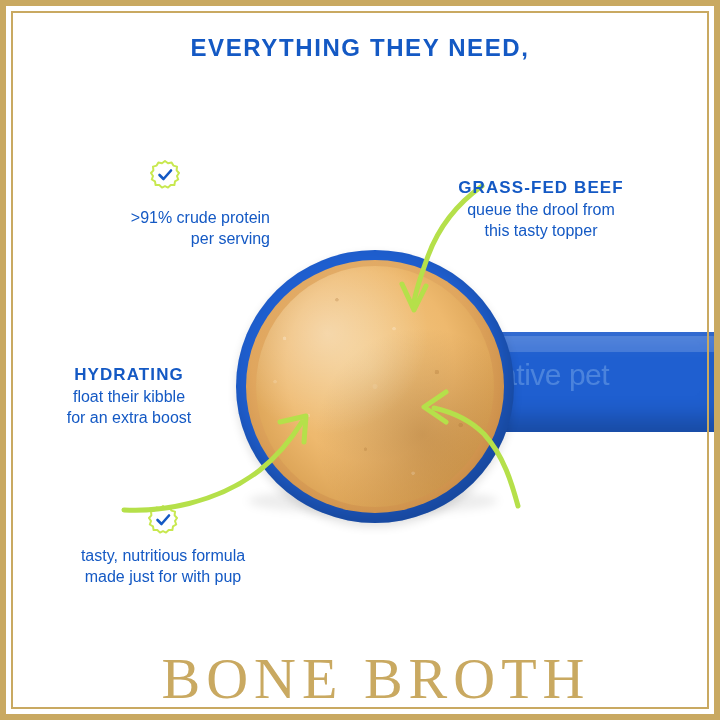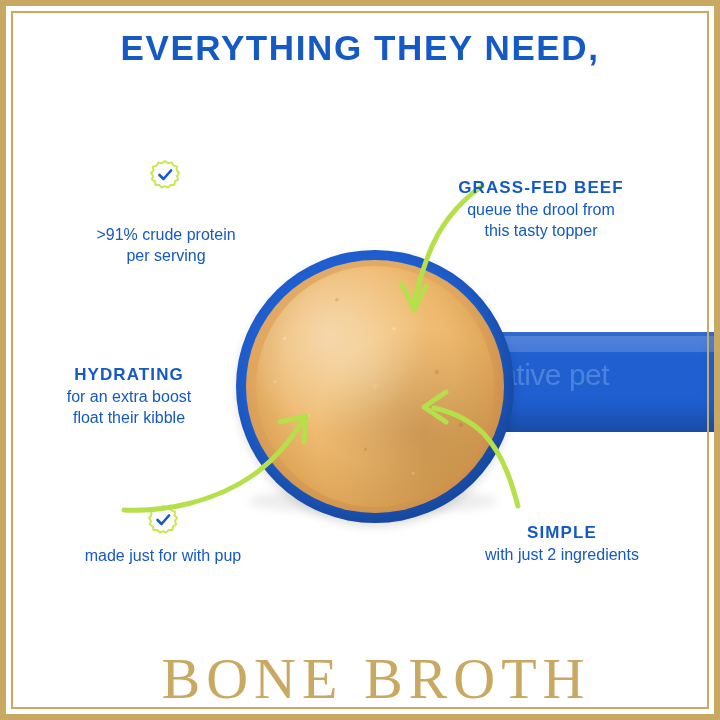--- a/index.html
+++ b/index.html
@@ -38,21 +38,21 @@
 
   
   .headline {
     position: absolute;
     left: 0;
     top: 26px;
     width: 720px;
     text-align: center;
     color: #1459c4;
     font-weight: bold;
-    font-size: 35px;
+    font-size: 24px;
     line-height: 44px;
     letter-spacing: 1.6px;
     font-family: "Liberation Sans", sans-serif;
   }
   .headline .l2 { display: block; }
 
   
   .bottom-word {
     position: absolute;
     left: 16px;
@@ -193,21 +193,21 @@
     line-height: 22px;
     display: block;
   }
   .callout .body {
     font-size: 16px;
     line-height: 21px;
     display: block;
     font-weight: normal;
   }
 
-  .c-protein { left: 62px;  top: 224px; width: 208px; text-align: center; }
+  .c-protein { left: 62px;  top: 207px; width: 208px; text-align: right; }
   .c-beef    { left: 426px; top: 177px; width: 230px; text-align: center; }
   .c-hydr    { left: 34px;  top: 356px; width: 190px; text-align: center; margin-top: 8px; }
   .c-tasty   { left: 48px;  top: 545px; width: 230px; text-align: center; }
   .c-simple  { left: 452px; top: 522px; width: 220px; text-align: center; }
 
   
   .arrow { position: absolute; z-index: 14; }
 
   
   .nowrap { white-space: nowrap; }
@@ -268,31 +268,28 @@
   </div>
 
   <div class="callout c-beef">
     <span class="title nowrap">GRASS-FED BEEF</span>
     <span class="body">queue the drool from</span>
     <span class="body br2">this tasty topper</span>
   </div>
 
   <div class="callout c-hydr">
     <span class="title">HYDRATING</span>
+    <span class="body">float their kibble</span>
     <span class="body br2">for an extra boost</span>
-    <span class="body">float their kibble</span>
   </div>
 
   <div class="callout c-tasty">
+    <span class="body">tasty, nutritious formula</span>
     <span class="body br2">made just for with pup</span>
   </div>
 
-  <div class="callout c-simple">
-    <span class="title">SIMPLE</span>
-    <span class="body nowrap">with just 2 ingredients</span>
-  </div>
 
   <div class="bottom-word">BONE BROTH</div>
 
   <div class="frame-outer"></div>
   <div class="frame-inner"></div>
 
 </div>
 
 </body></html>

